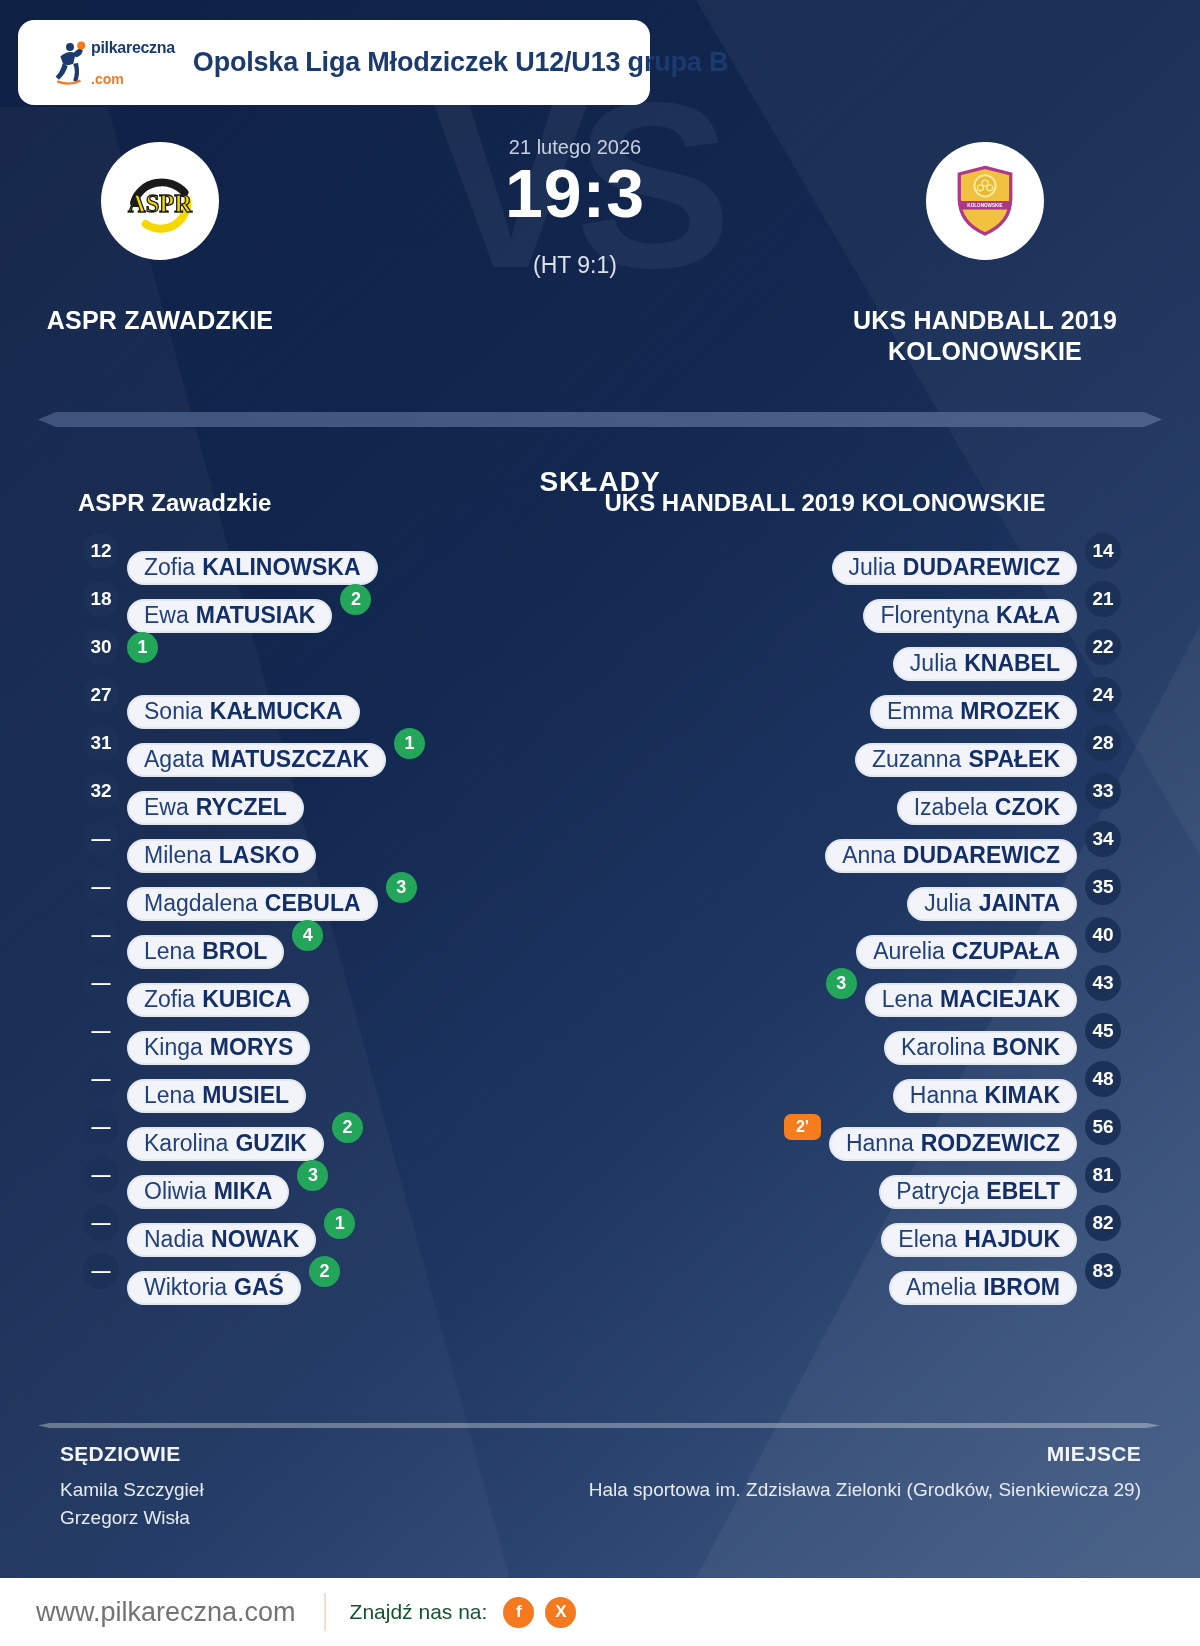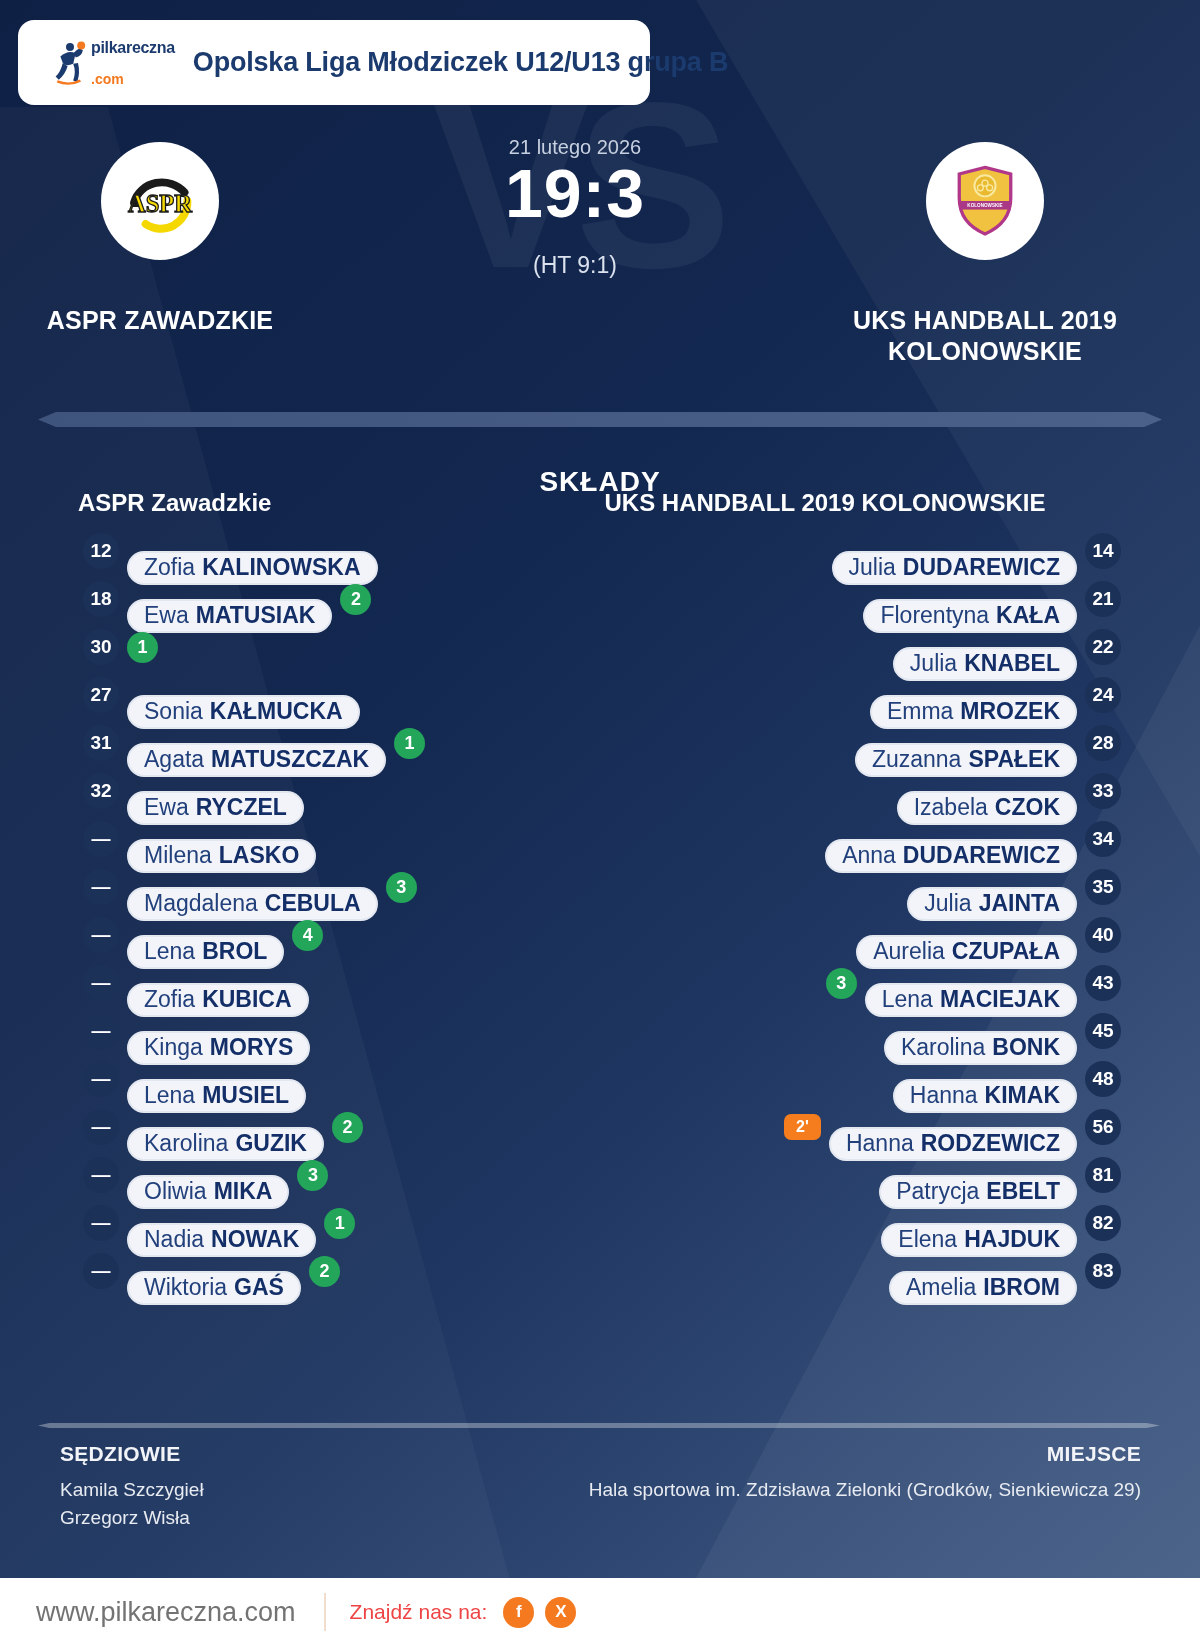--- a/index.html
+++ b/index.html
@@ -81,21 +81,21 @@
   }
   .info-label { position:absolute; top:1442px; color:#f2f4f8; font-size:21px; font-weight:700; letter-spacing:0.3px; }
   .info-label.left { left:60px; }
   .info-label.right { right:59px; text-align:right; }
   .refs-names { position:absolute; left:60px; top:1476px; color:#e8ebf1; font-size:19px; line-height:28px; }
   .venue-text { position:absolute; right:59px; top:1476px; width:575px; color:#e8ebf1; font-size:19px; line-height:28px; text-align:right; }
 
   .footer { position:absolute; left:0; top:1578px; width:1200px; height:68px; background:#ffffff; display:flex; align-items:center; }
   .site { margin-left:36px; color:#737373; font-size:27px; text-decoration:none; }
   .footer-vdivider { width:2px; height:38px; background:#f0ddcc; margin:0 24px 0 28px; }
-  .find-us { color:#ef4444; font-size:21px; }
+  .find-us { color:#14532d; font-size:21px; }
   .social { display:flex; gap:11px; margin-left:16px; }
   .social-icon {
     width:31px; height:31px; border-radius:50%; background:#f4791f; color:#fff;
     display:flex; align-items:center; justify-content:center; font-weight:700; font-size:17px; cursor:pointer;
   }
 </style>
 </head>
 <body>
 
 <div class="bg-shape shape1"></div>

